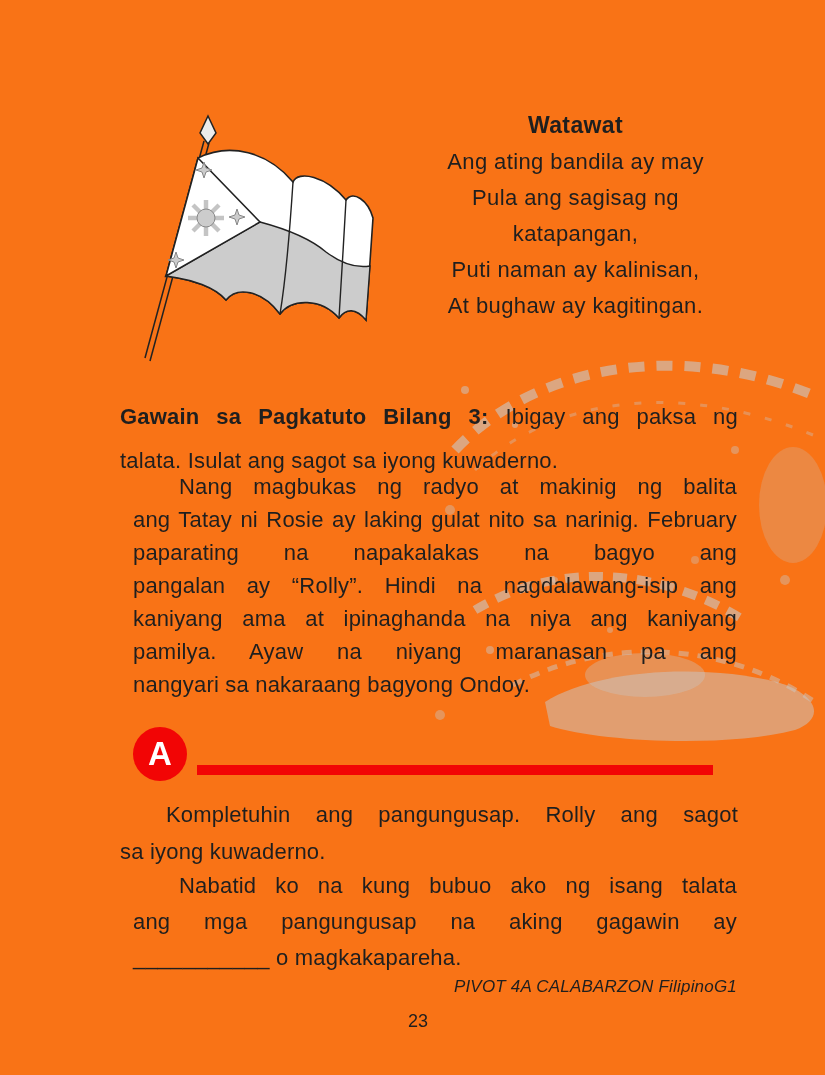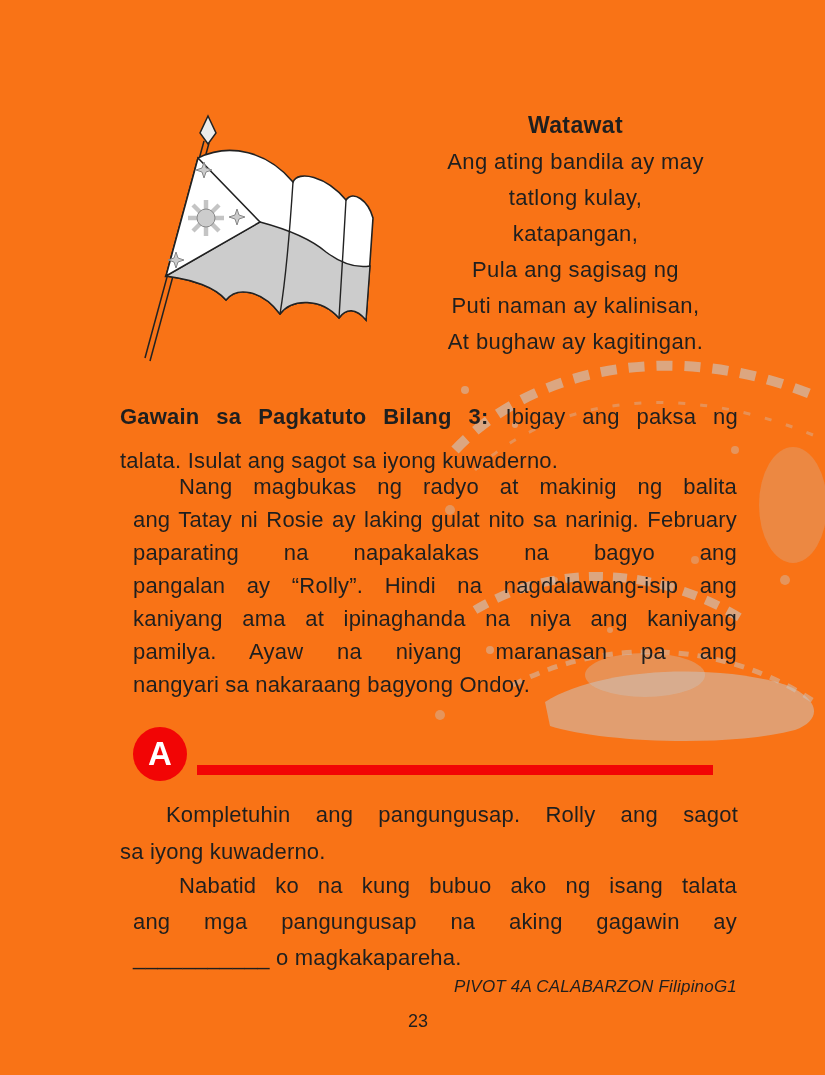--- a/index.html
+++ b/index.html
@@ -104,23 +104,22 @@
     <g fill="#cccccc" stroke="#888" stroke-width="1">
       <polygon points="64,54 66,60 72,62 66,64 64,70 62,64 56,62 62,60"></polygon>
       <polygon points="36,144 38,150 44,152 38,154 36,160 34,154 28,152 34,150"></polygon>
       <polygon points="97,101 99,107 105,109 99,111 97,117 95,111 89,109 95,107"></polygon>
     </g>
   </svg>
 
   <div class="poem">
     <div class="poem-title">Watawat</div>
     <div class="poem-line">Ang ating bandila ay may</div>
-    <div class="poem-line">tatlong kulay,</div>
+    <div class="poem-line">Pula ang sagisag ng</div>
     <div class="poem-line">katapangan,</div>
-    <div class="poem-line">Pula ang sagisag ng</div>
     <div class="poem-line">Puti naman ay kalinisan,</div>
     <div class="poem-line">At bughaw ay kagitingan.</div>
   </div>
 
   <div class="activity">
     <div class="jline">
       <span class="bold">Gawain sa Pagkatuto Bilang 3:</span>
       <span>Ibigay ang paksa ng</span>
     </div>
     <div class="jline last">talata. Isulat ang sagot sa iyong kuwaderno.</div>

